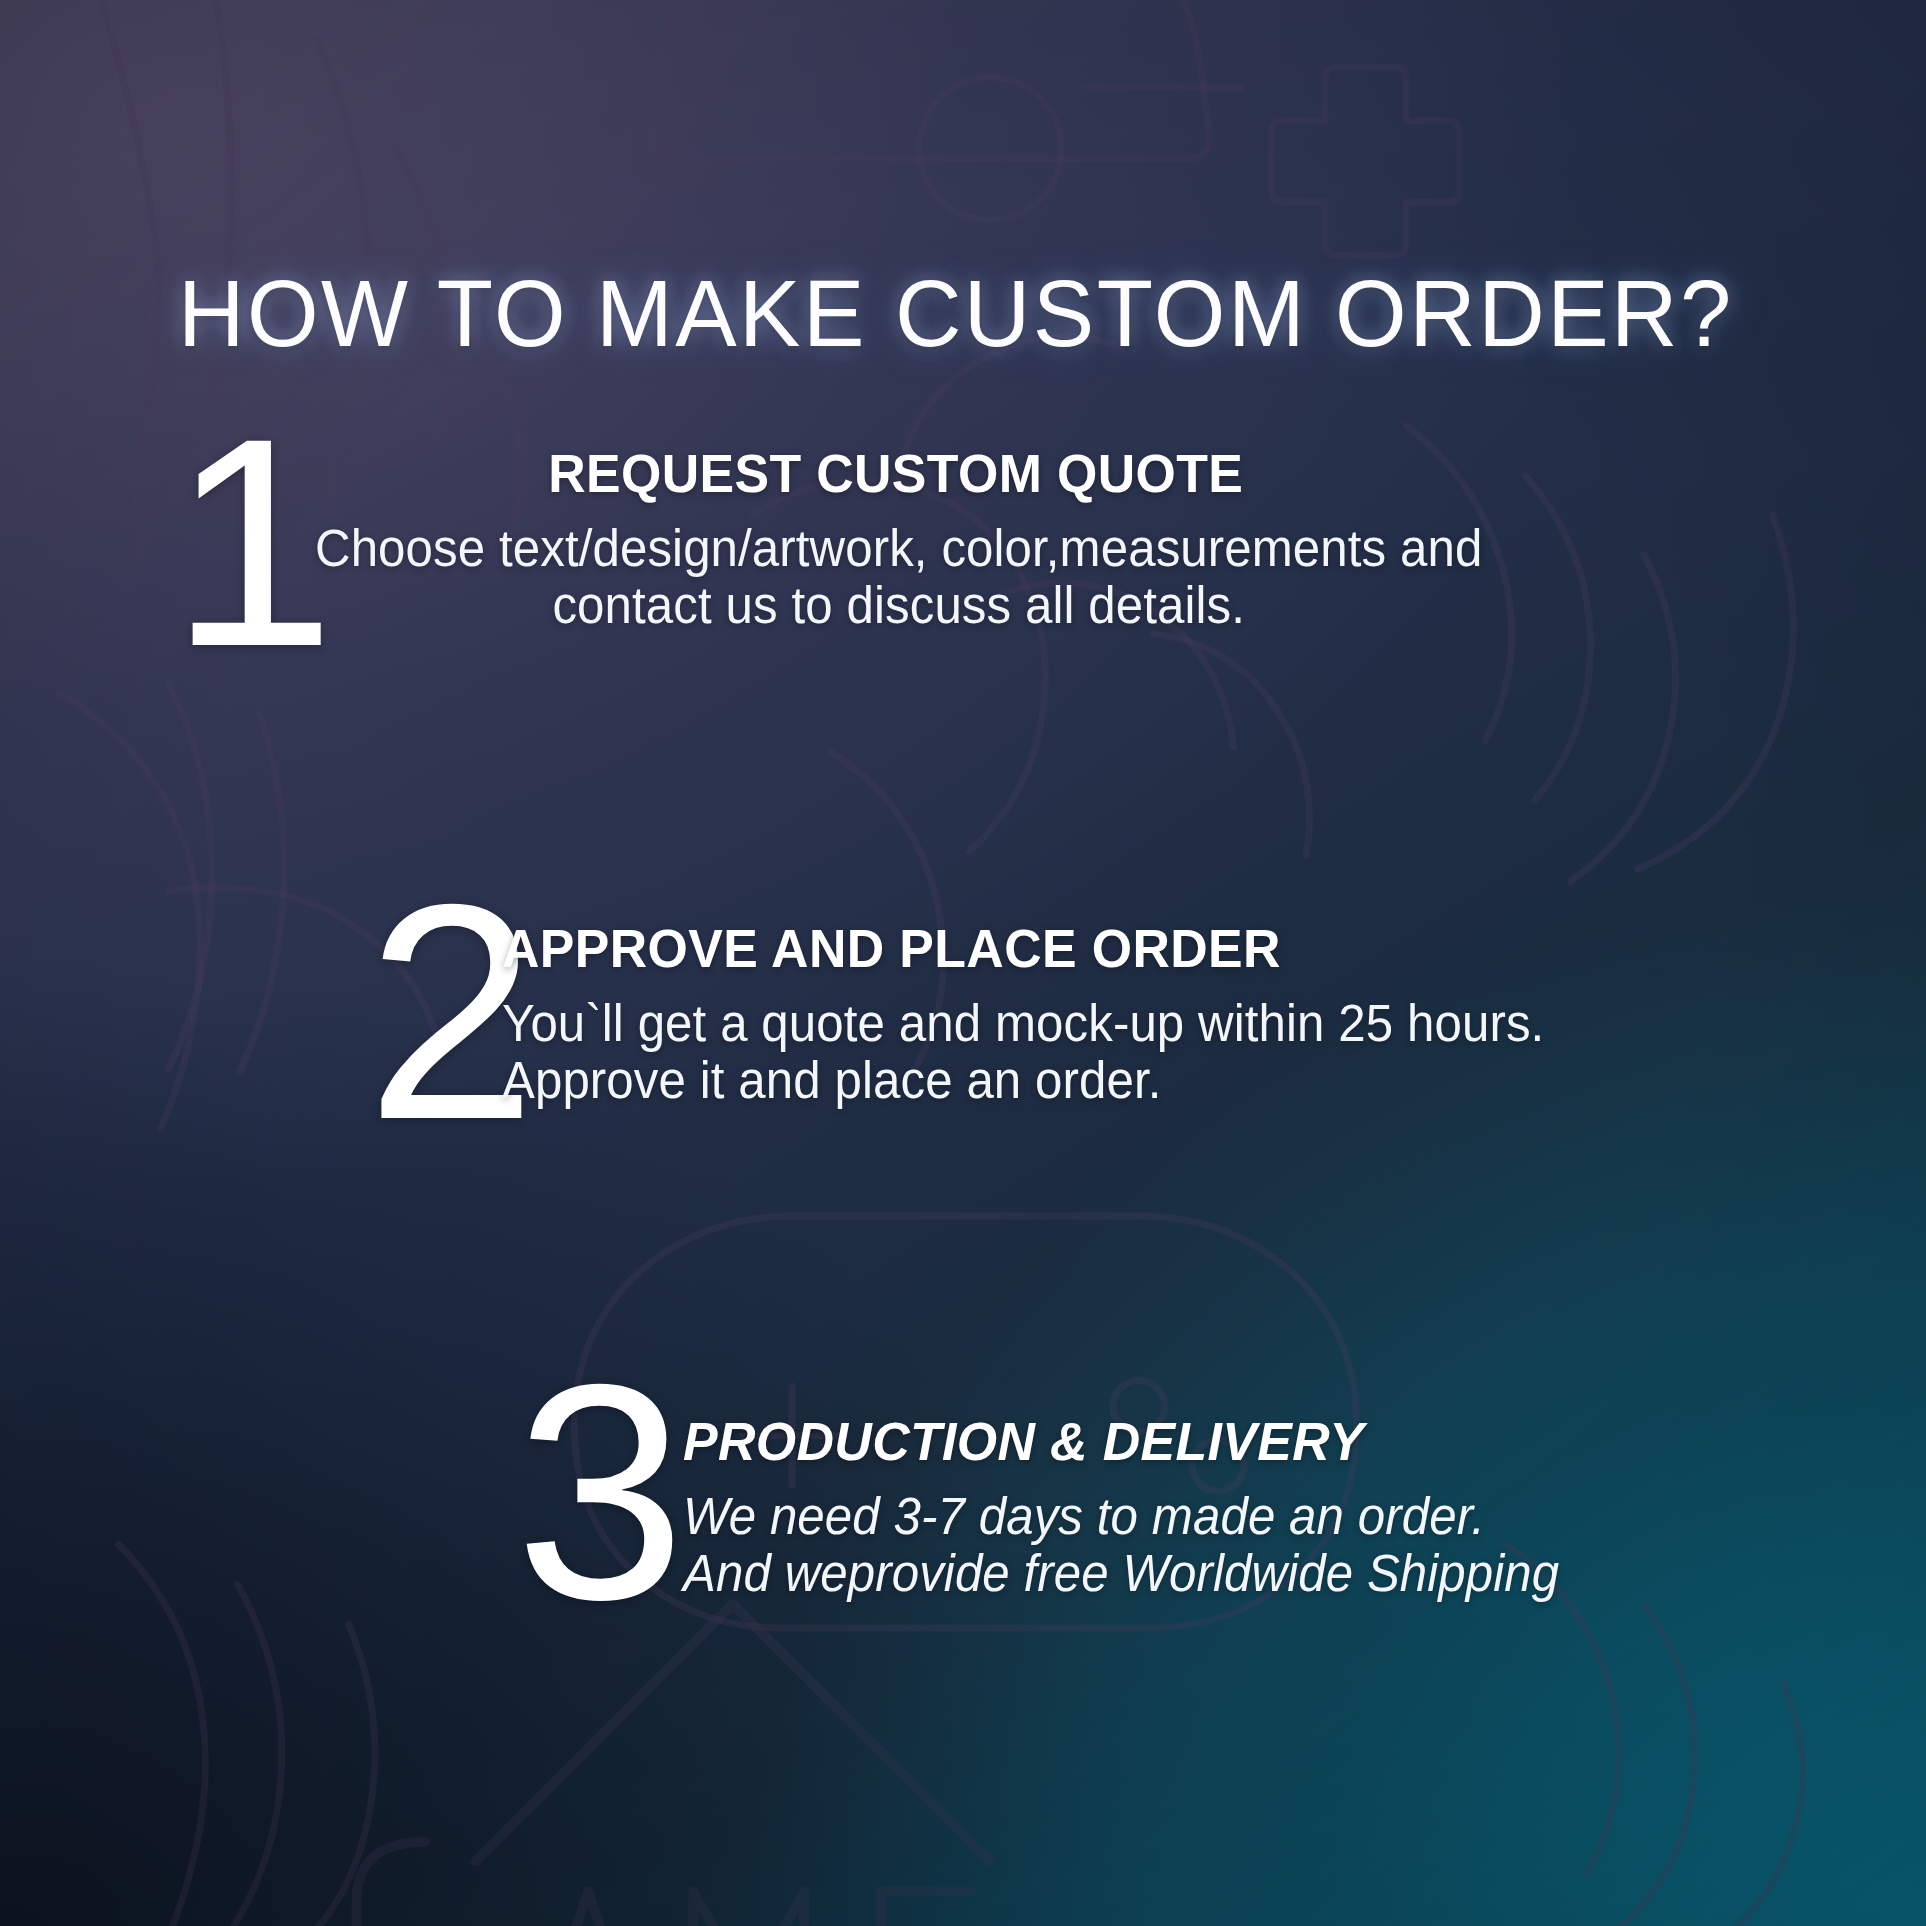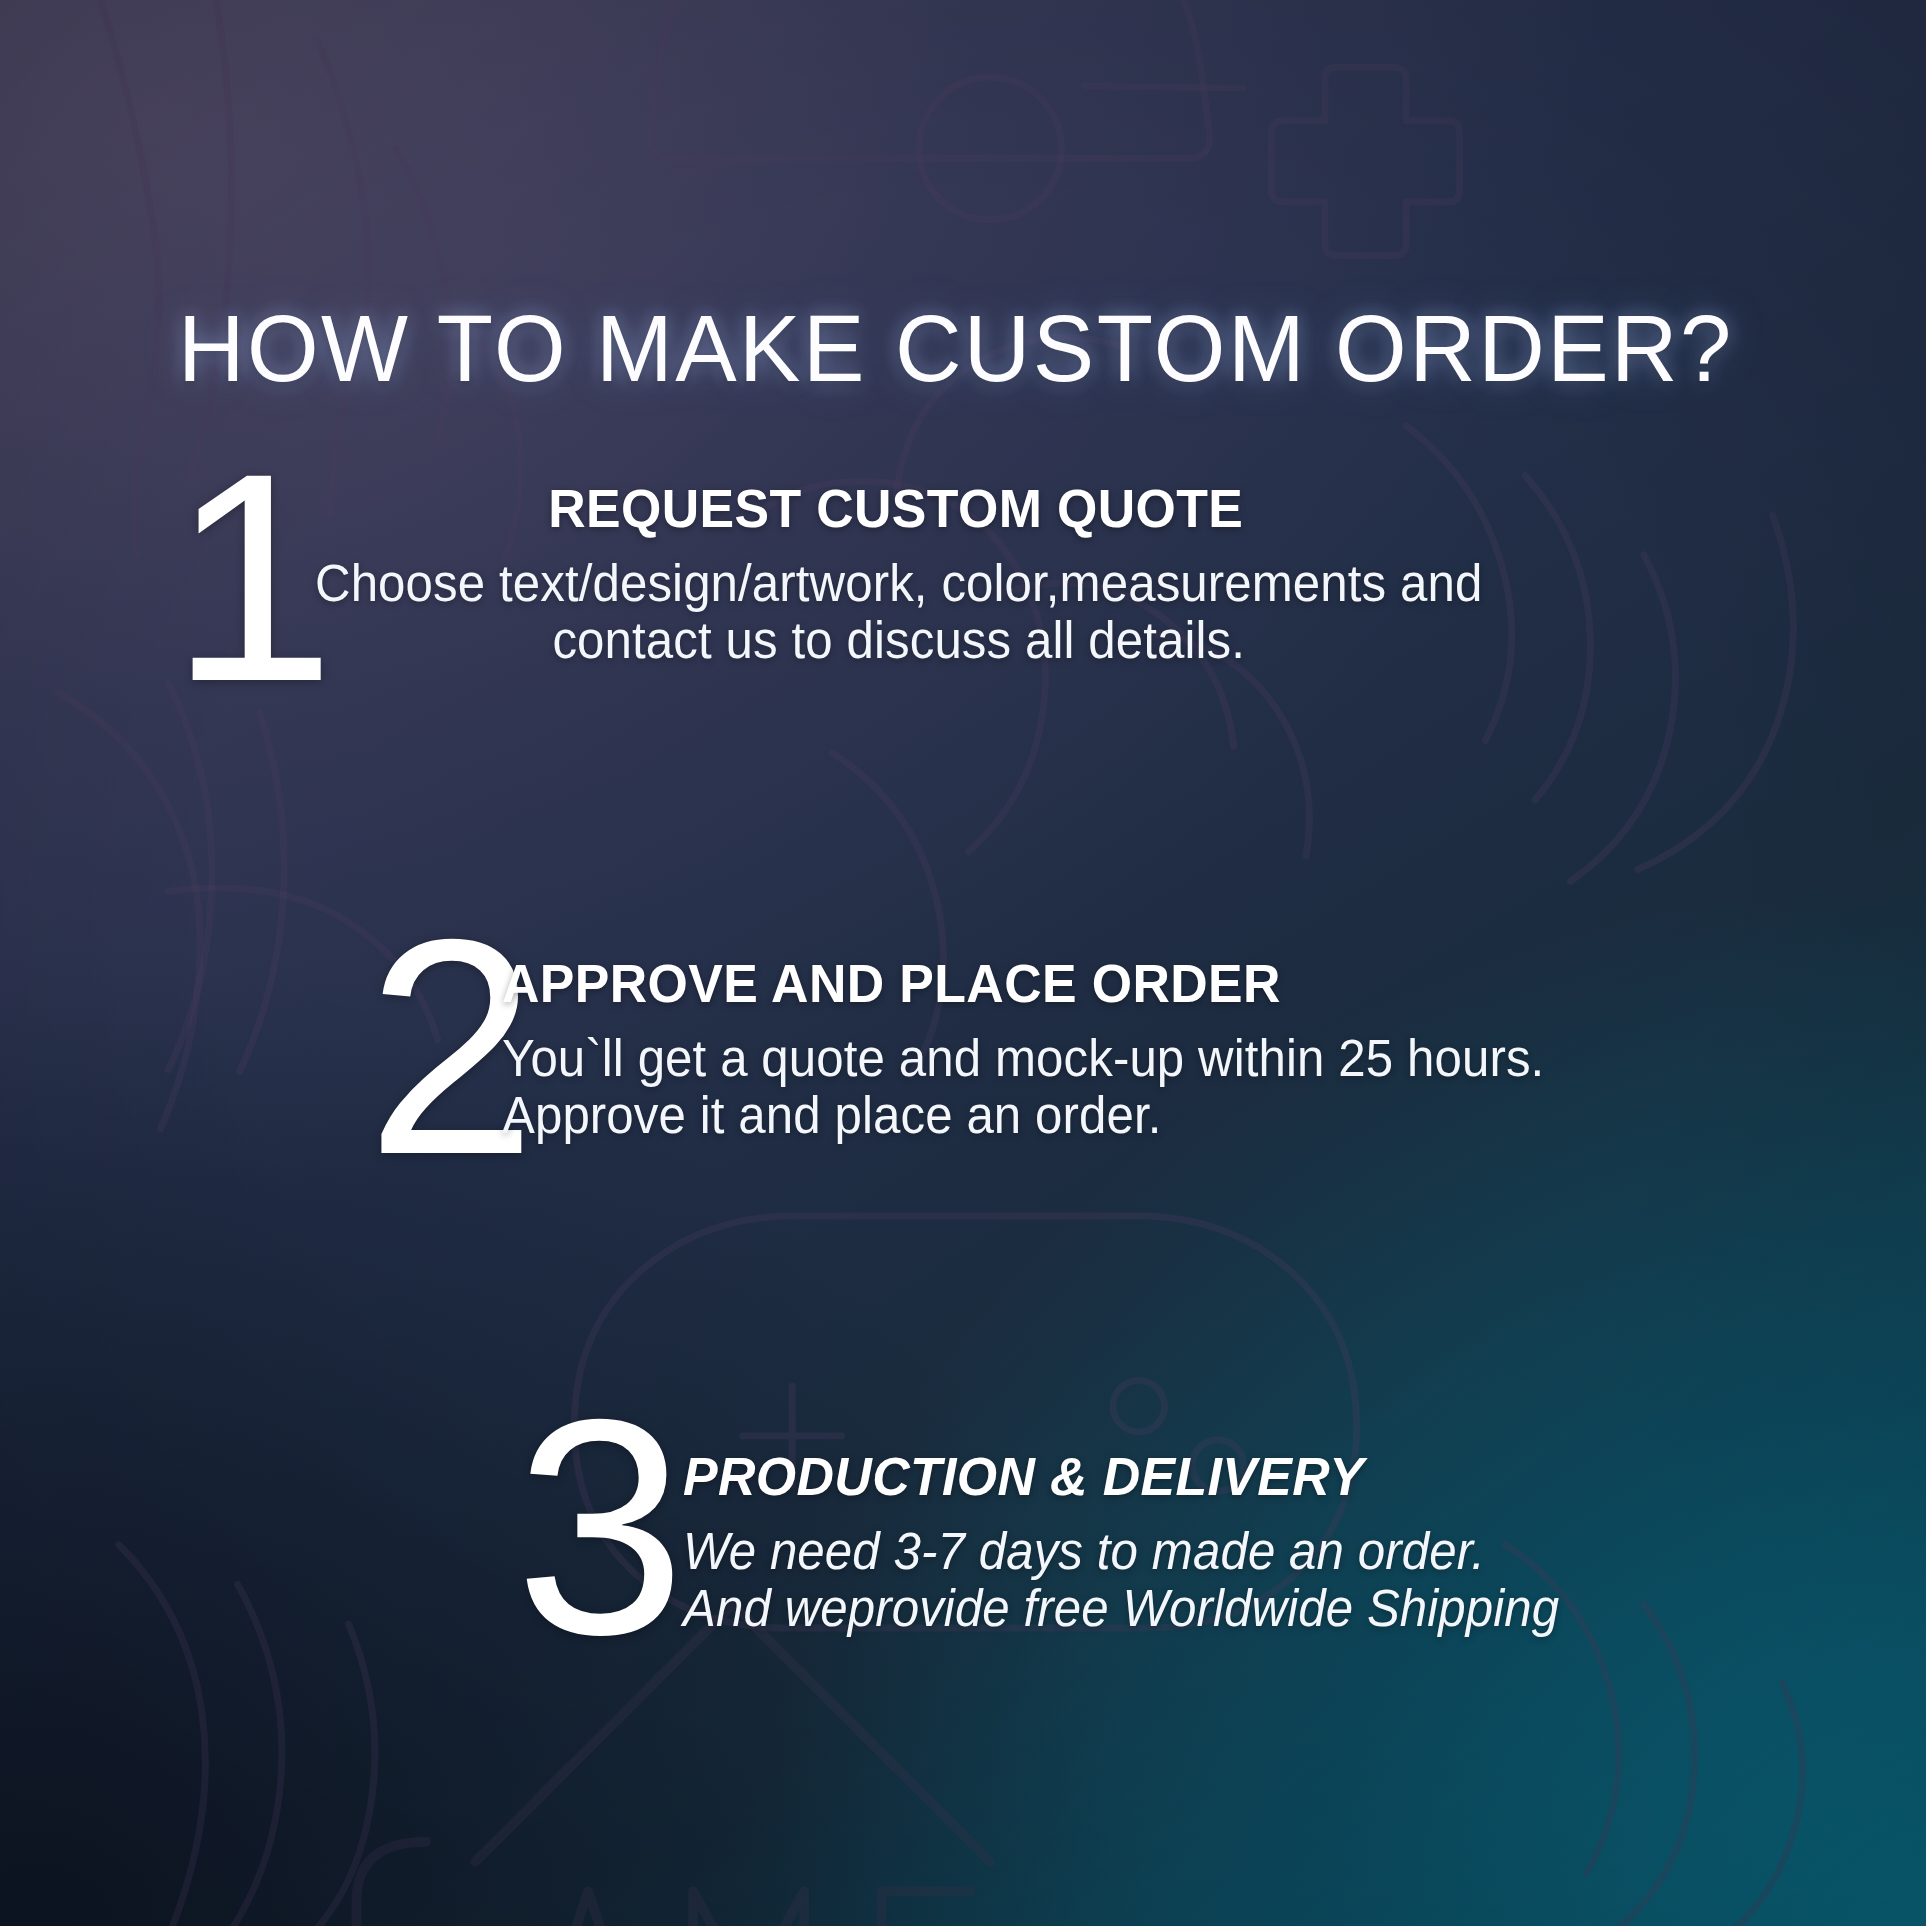--- a/index.html
+++ b/index.html
@@ -50,21 +50,20 @@
     pointer-events: none;
     background:
       radial-gradient(ellipse 85% 75% at 50% 45%, rgba(0,0,0,0) 45%, rgba(0,0,0,0.22) 100%);
   }
 
   
   .content {
     position: absolute;
     inset: 0;
     z-index: 5;
-    margin-top: 35px;
   }
 
   .page-title {
     position: absolute;
     left: 178px;
     top: 202px;
     font-size: 95px;
     line-height: 1.0;
     font-weight: 300;
     letter-spacing: 2.5px;

